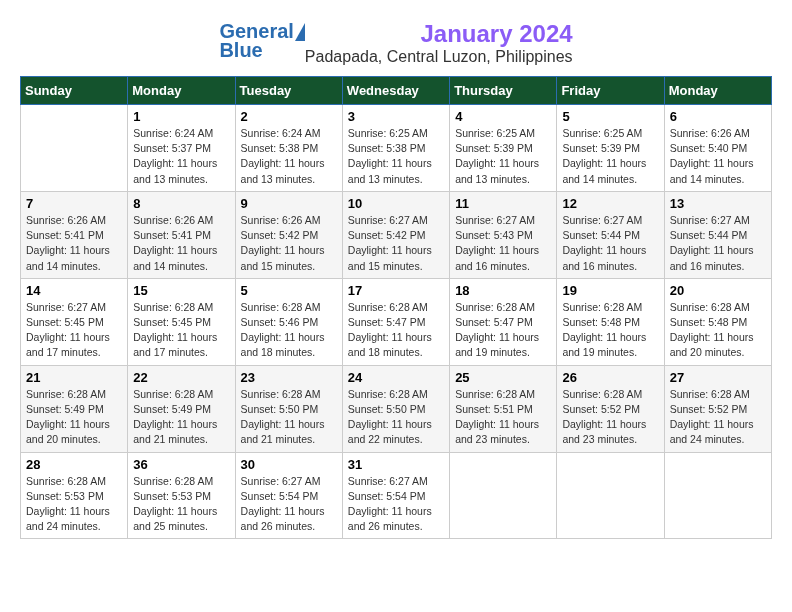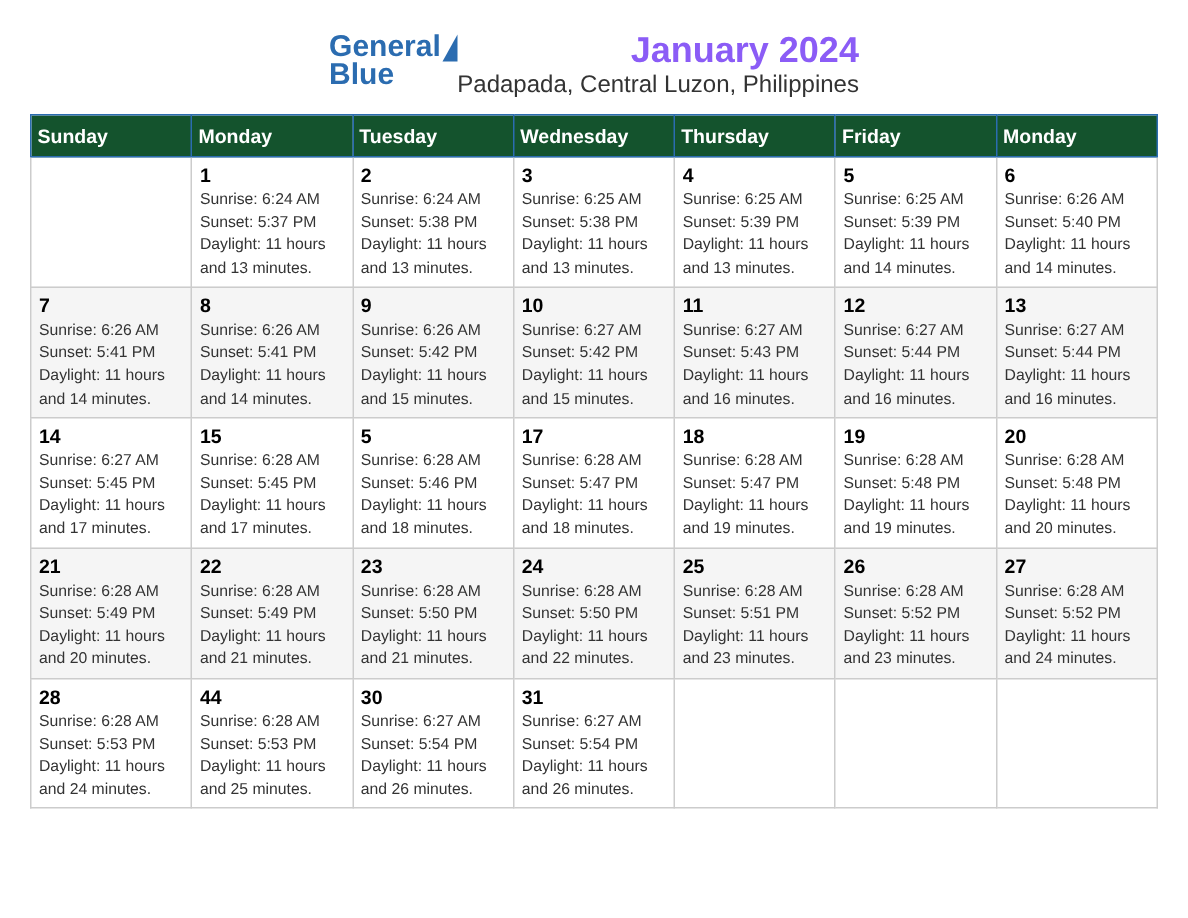--- a/index.html
+++ b/index.html
@@ -246,21 +246,21 @@
           <div class="day-num">27</div>
           <div class="day-info">Sunrise: 6:28 AM<br>Sunset: 5:52 PM<br>Daylight: 11 hours<br>and 24 minutes.</div>
         </td>
       </tr>
       <tr>
         <td>
           <div class="day-num">28</div>
           <div class="day-info">Sunrise: 6:28 AM<br>Sunset: 5:53 PM<br>Daylight: 11 hours<br>and 24 minutes.</div>
         </td>
         <td>
-          <div class="day-num">44</div>
+          <div class="day-num">36</div>
           <div class="day-info">Sunrise: 6:28 AM<br>Sunset: 5:53 PM<br>Daylight: 11 hours<br>and 25 minutes.</div>
         </td>
         <td>
           <div class="day-num">30</div>
           <div class="day-info">Sunrise: 6:27 AM<br>Sunset: 5:54 PM<br>Daylight: 11 hours<br>and 26 minutes.</div>
         </td>
         <td>
           <div class="day-num">31</div>
           <div class="day-info">Sunrise: 6:27 AM<br>Sunset: 5:54 PM<br>Daylight: 11 hours<br>and 26 minutes.</div>
         </td>

